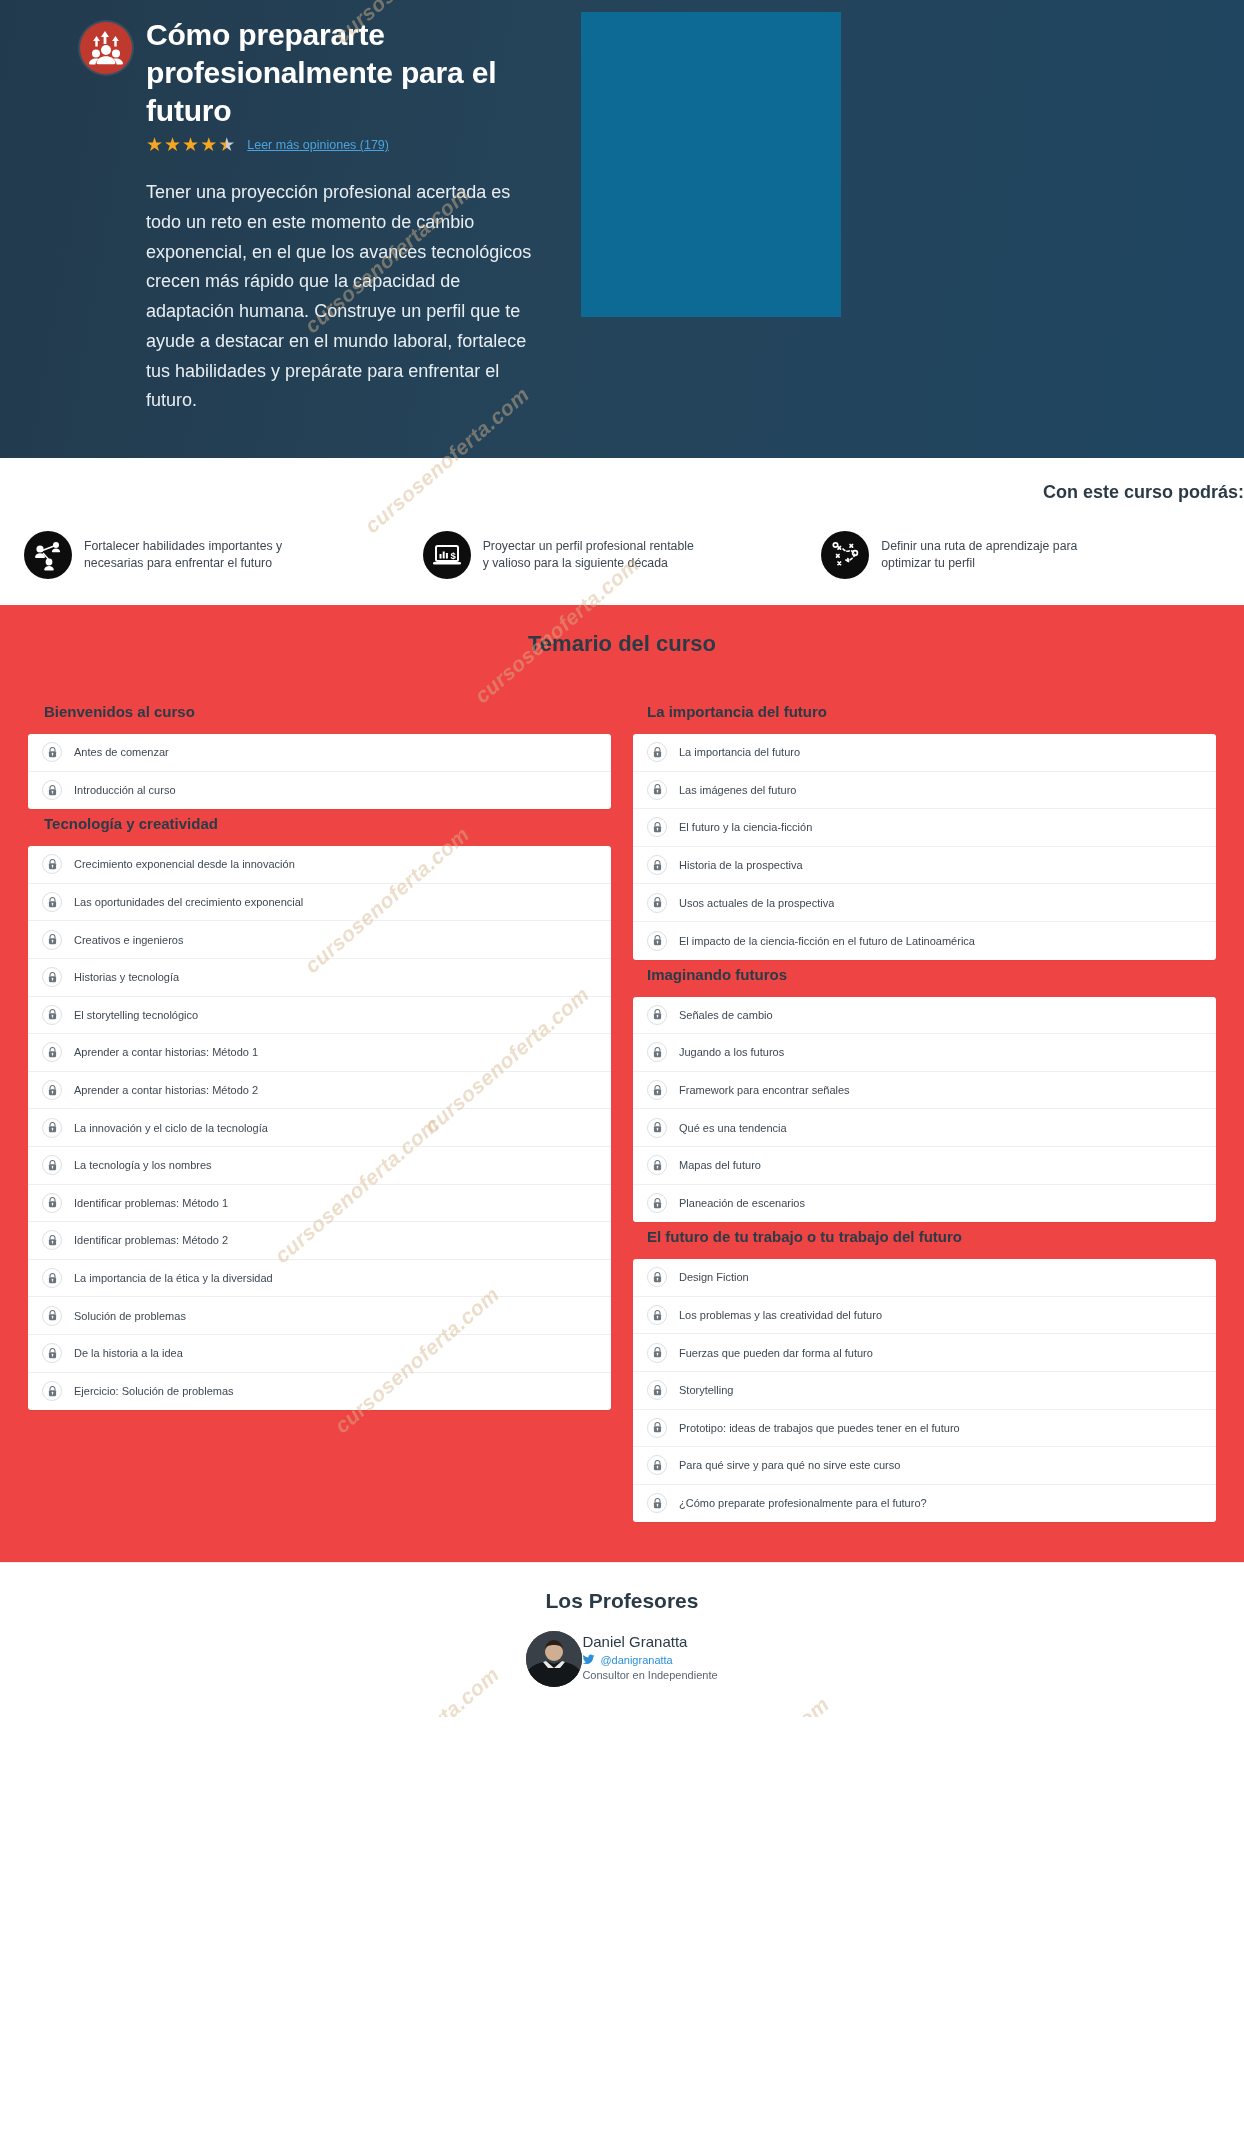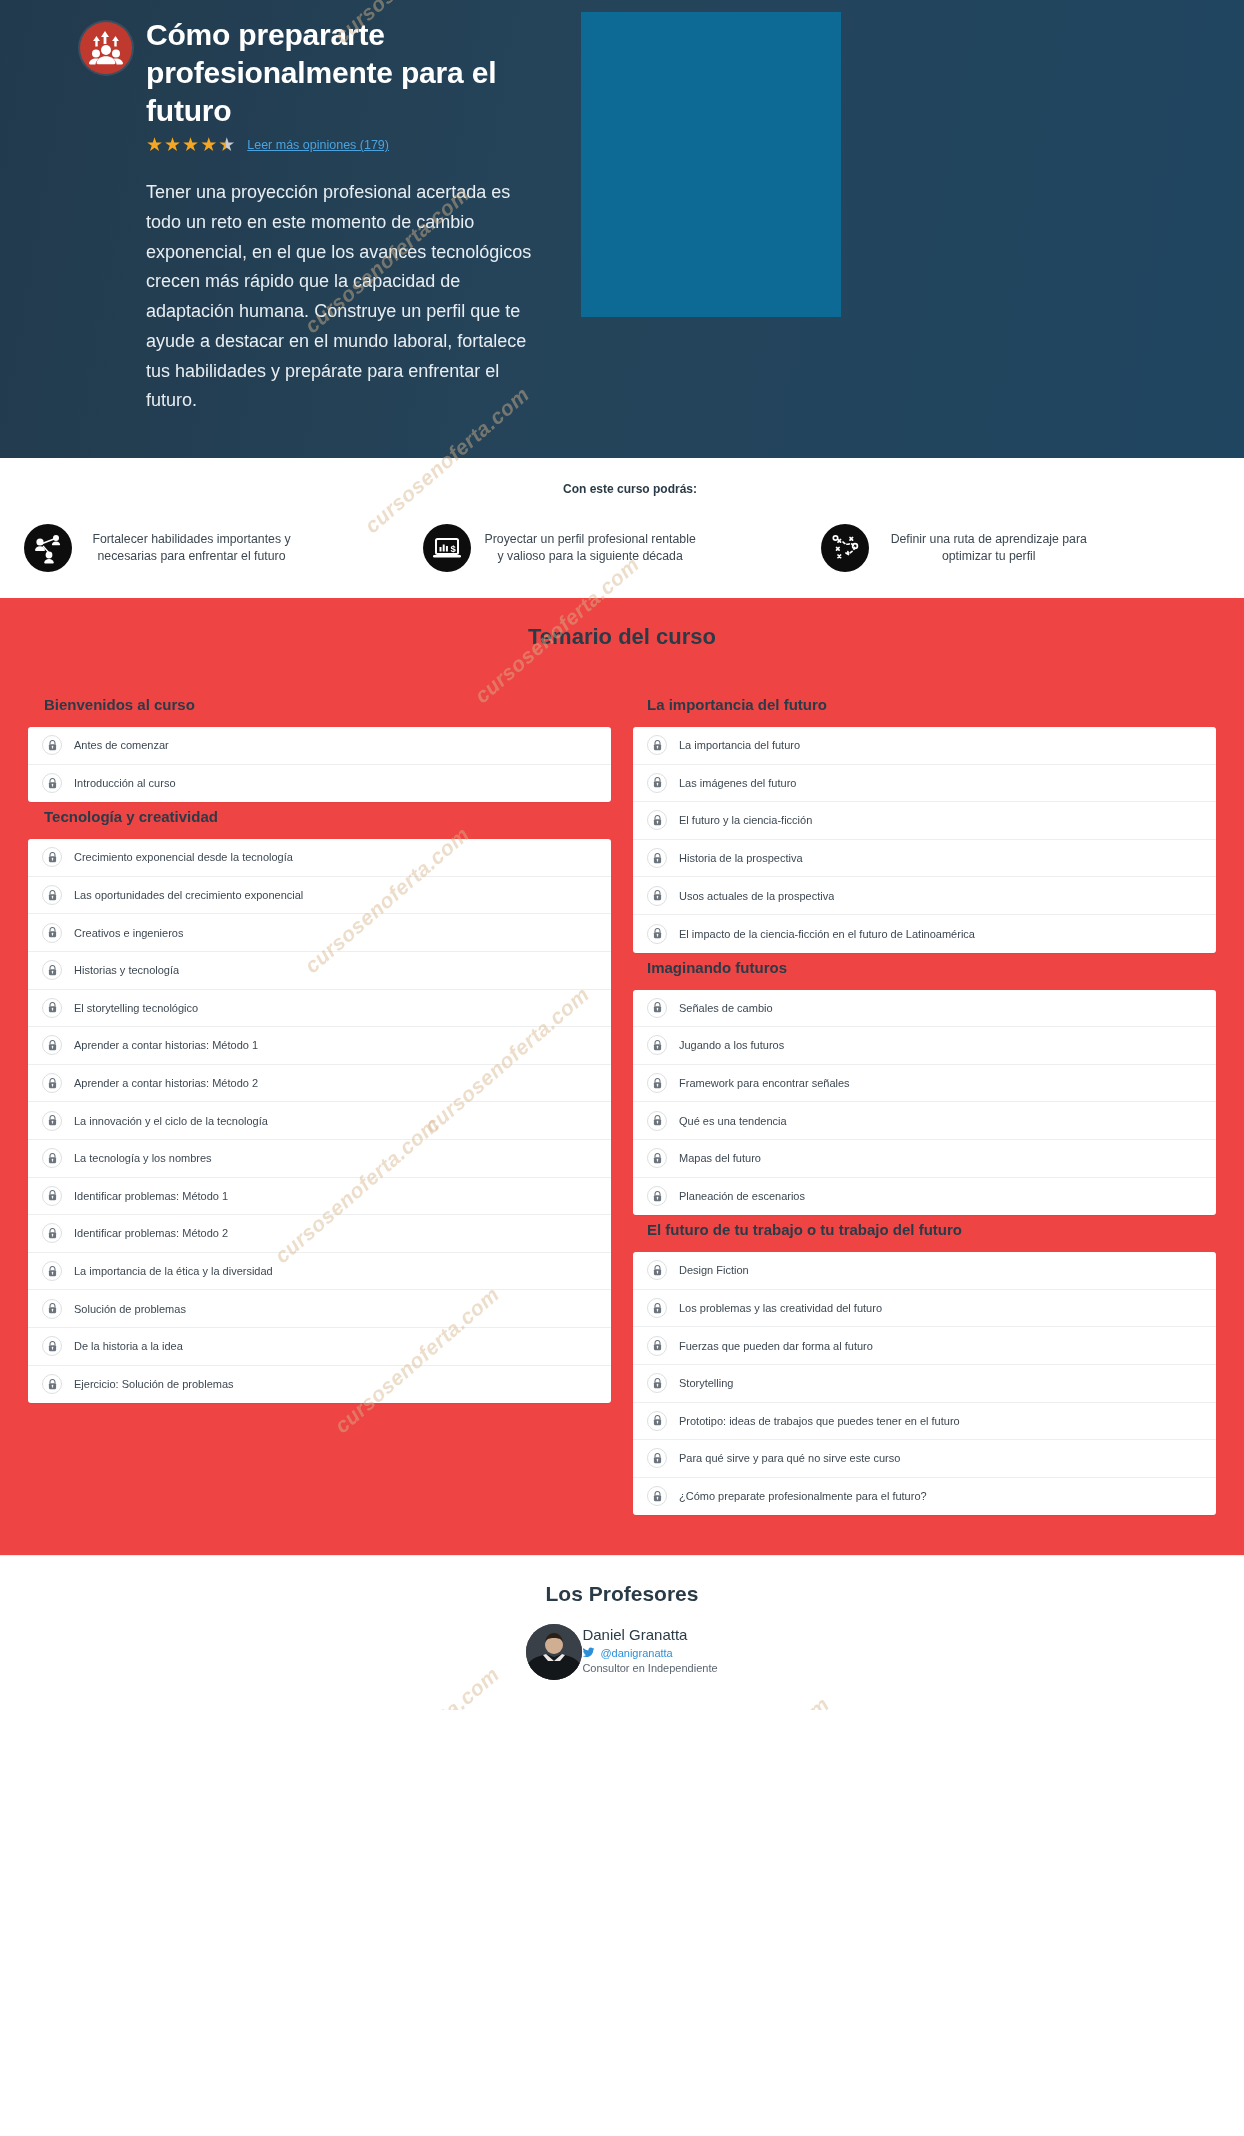--- a/index.html
+++ b/index.html
@@ -84,22 +84,22 @@
     height: 305px;
     background: #0c6a94;
   }
 
   
   .benefits {
     background: #ffffff;
     padding: 24px 0 26px 0;
   }
   .benefits-title {
-    text-align: center;
-    font-size: 12px;
+    text-align: right;
+    font-size: 18px;
     font-weight: bold;
     color: #2a3b47;
     margin-bottom: 28px;
     padding-left: 16px;
   }
   .benefits-row {
     display: flex;
     justify-content: flex-start;
     padding: 0 24px;
     gap: 0;
@@ -116,21 +116,20 @@
     background: #0d0d0d;
     flex: 0 0 48px;
     position: relative;
   }
   .benefit-icon svg { position: absolute; inset: 0; }
   .benefit-text {
     font-size: 12.3px;
     line-height: 1.42;
     color: #3d4852;
     max-width: 215px;
-    text-align: center;
   }
 
   
   .curriculum {
     background: #ef4444;
     padding: 26px 0 40px 0;
   }
   .curriculum-title {
     text-align: center;
     font-size: 22px;
@@ -391,21 +390,21 @@
         <div class="lessons">
           <div class="lesson">
             <span class="lock">
               <svg width="9" height="11" viewBox="0 0 9 11" aria-hidden="true">
                 <path d="M2 4.3V3a2.5 2.5 0 0 1 5 0v1.3" fill="none" stroke="#6b747c" stroke-width="1.1"></path>
                 <rect x="0.9" y="4.2" width="7.2" height="6" rx="1.1" fill="#6b747c"></rect>
                 <circle cx="4.5" cy="6.7" r="0.85" fill="#ffffff"></circle>
                 <rect x="4.1" y="6.9" width="0.8" height="1.8" fill="#ffffff"></rect>
               </svg>
             </span>
-            <span class="lesson-label">Crecimiento exponencial desde la tecnología</span>
+            <span class="lesson-label">Crecimiento exponencial desde la innovación</span>
           </div>
           <div class="lesson">
             <span class="lock">
               <svg width="9" height="11" viewBox="0 0 9 11" aria-hidden="true">
                 <path d="M2 4.3V3a2.5 2.5 0 0 1 5 0v1.3" fill="none" stroke="#6b747c" stroke-width="1.1"></path>
                 <rect x="0.9" y="4.2" width="7.2" height="6" rx="1.1" fill="#6b747c"></rect>
                 <circle cx="4.5" cy="6.7" r="0.85" fill="#ffffff"></circle>
                 <rect x="4.1" y="6.9" width="0.8" height="1.8" fill="#ffffff"></rect>
               </svg>
             </span>

